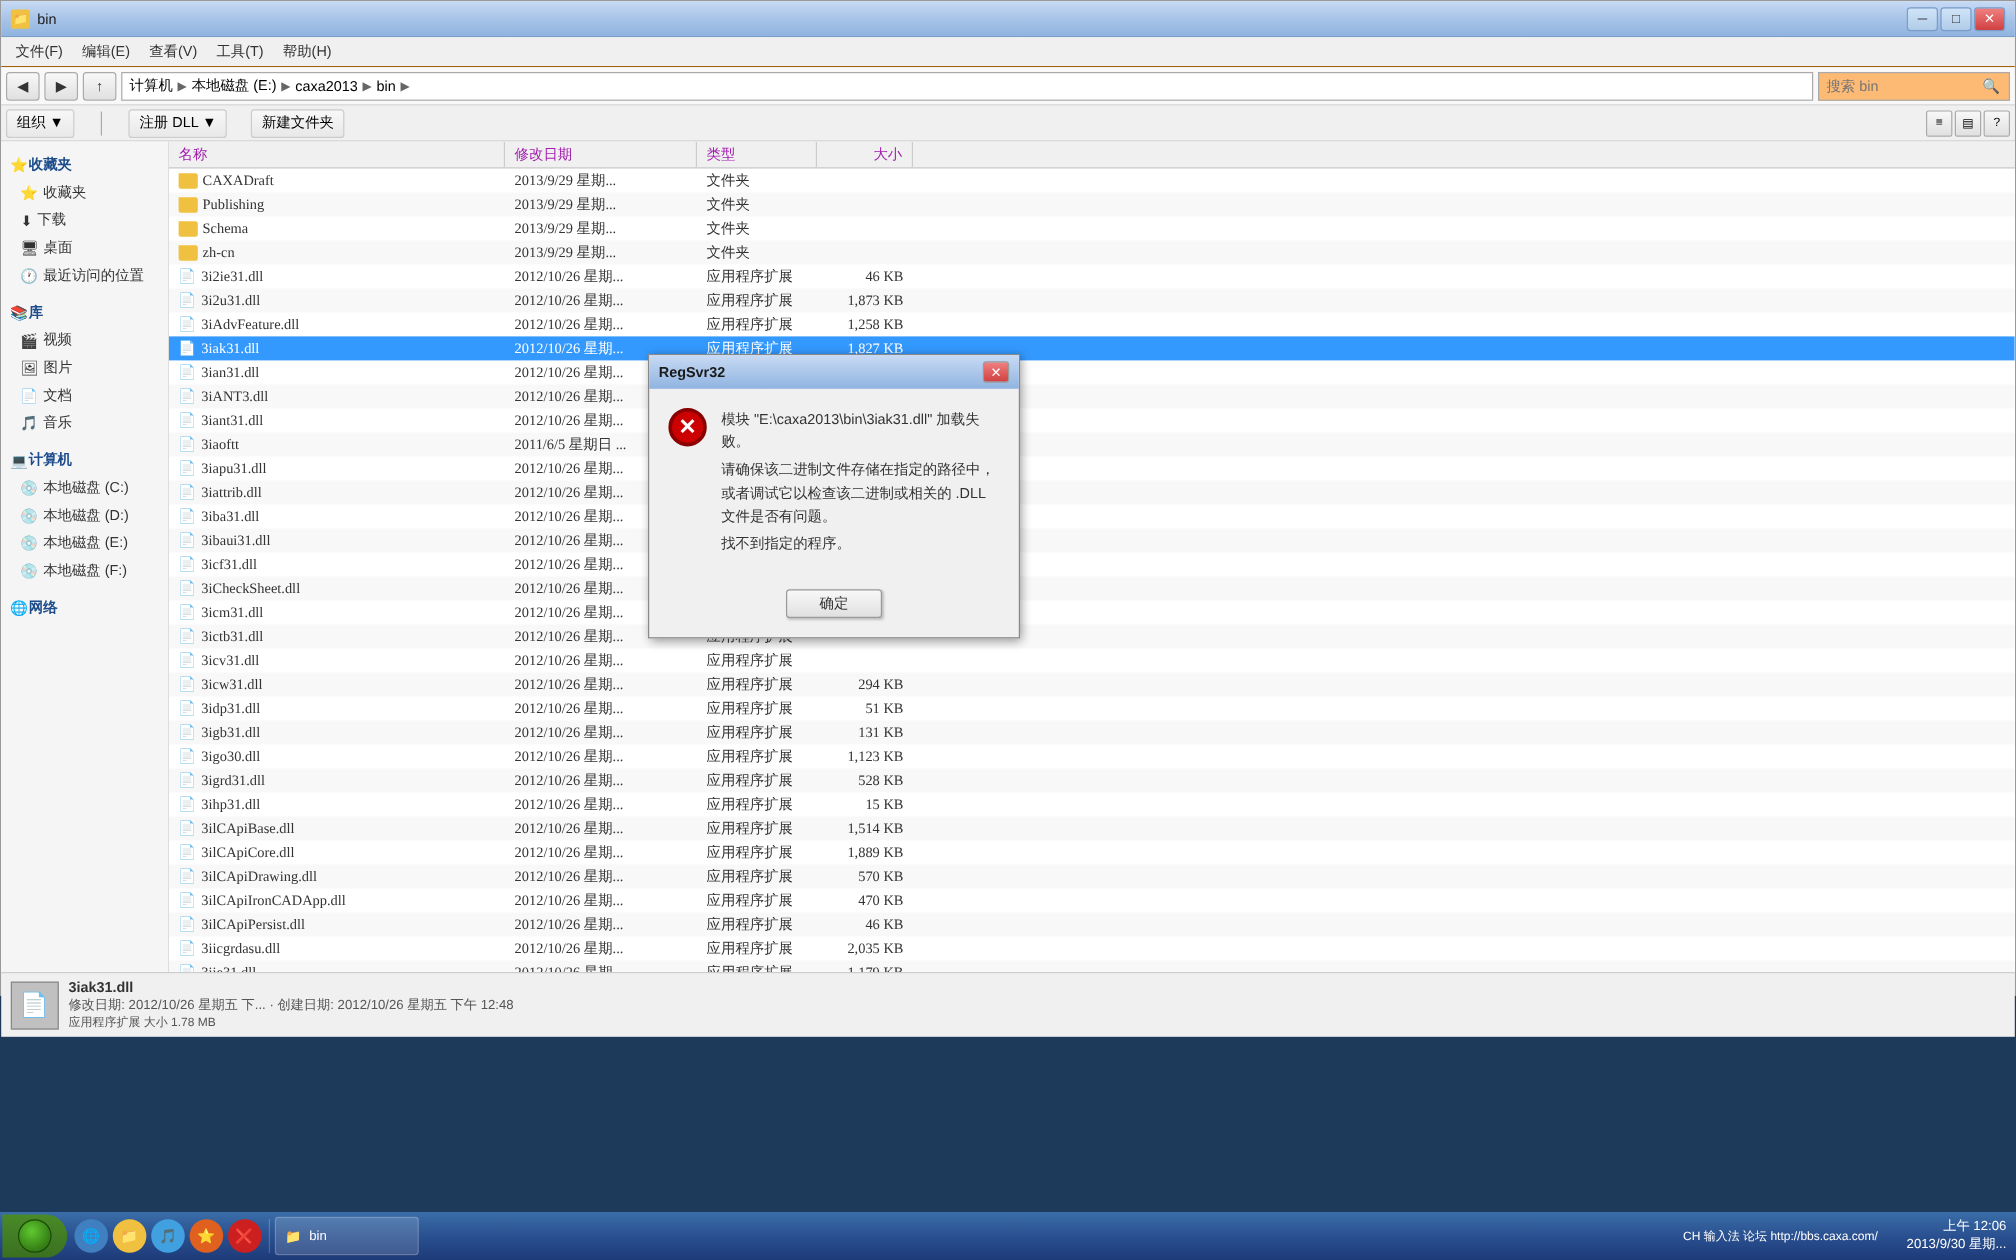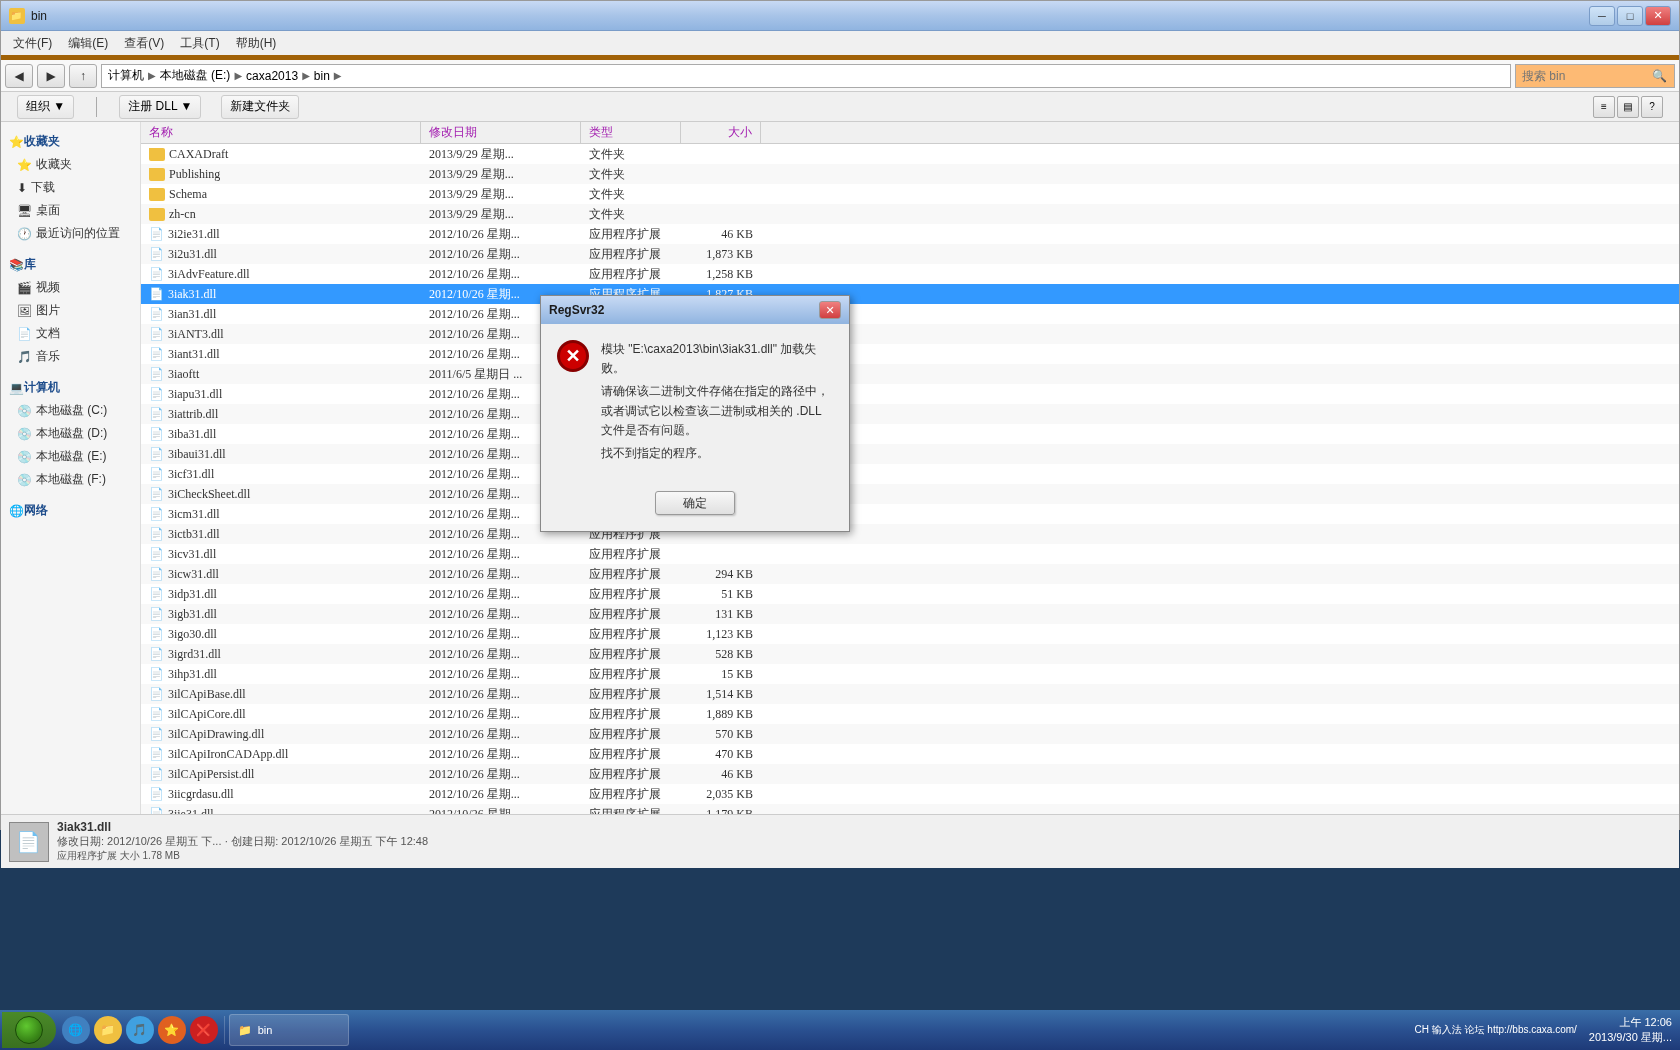--- a/index.html
+++ b/index.html
@@ -82,21 +82,21 @@
       color: white;
     }
 
     
     .menu-bar {
       height: 22px;
       background: #f0f0f0;
       display: flex;
       align-items: center;
       padding: 12px 4px;
-      border-bottom: 5px solid #a16207;
+      border-bottom: 1px solid #a16207;
     }
 
     .menu-item {
       padding: 2px 8px;
       cursor: pointer;
       font-size: 12px;
       color: #333;
     }
 
     
@@ -159,21 +159,21 @@
       font-size: 12px;
       background: transparent;
     }
 
     
     .toolbar {
       height: 30px;
       background: #f0f0f0;
       display: flex;
       align-items: center;
-      padding: 0 16px;
+      padding: 0 4px;
       border-bottom: 1px solid #ccc;
       gap: 20px;
       justify-content: flex-end;
     }
 
     .tool-btn {
       height: 24px;
       padding: 0 8px;
       border: 1px solid #ccc;
       background: linear-gradient(to bottom, #f8f8f8 0%, #e8e8e8 100%);
@@ -477,21 +477,21 @@
       cursor: pointer;
       color: white;
       font-size: 11px;
       min-width: 120px;
     }
 
     .taskbar-right {
       display: flex;
       align-items: center;
       padding: 0 8px;
-      gap: 12px;
+      gap: 24px;
     }
 
     .system-tray {
       display: flex;
       align-items: center;
       gap: 4px;
       color: white;
       font-size: 11px;
     }
 

